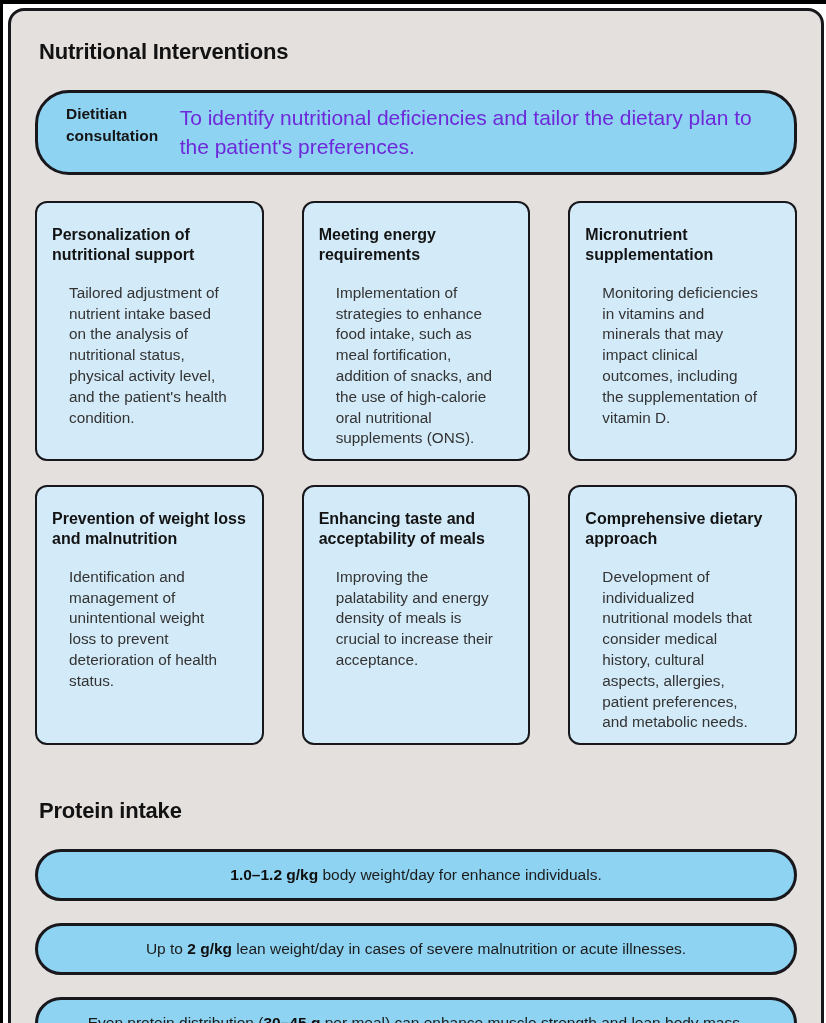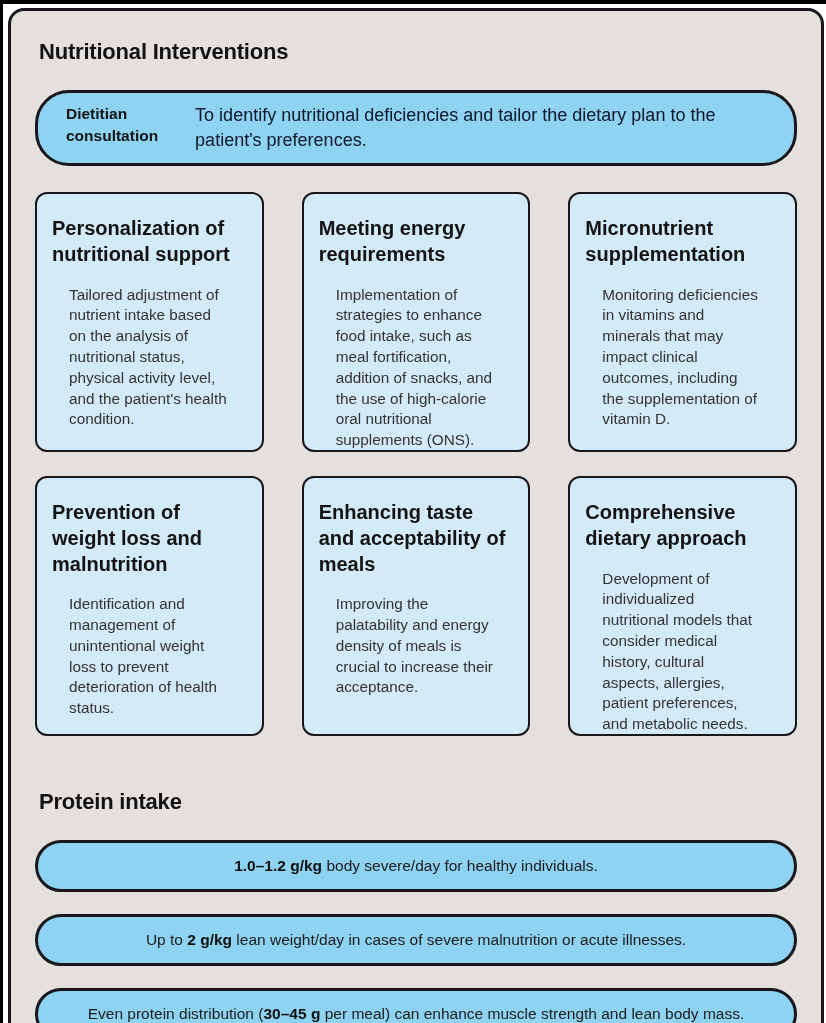--- a/index.html
+++ b/index.html
@@ -44,39 +44,39 @@
     justify-content: center;
     margin-bottom: 26px;
   }
   .banner-title {
     font-size: 15.5px;
     font-weight: 700;
     color: #141414;
     line-height: 1.4;
   }
   .banner-desc {
-    font-size: 18px;
-    color: #0f172a;
+    font-size: 21px;
+    color: #6d28d9;
     line-height: 1.4;
   }
   .card-grid {
     display: grid;
     grid-template-columns: repeat(3, 1fr);
     column-gap: 38px;
     row-gap: 24px;
   }
   .card {
     background: #d3eaf8;
     border: 2px solid #17171c;
     border-radius: 12px;
     height: 260px;
     padding: 22px 15px;
   }
   .card-title {
-    font-size: 20px;
+    font-size: 16px;
     font-weight: 700;
     color: #131313;
     line-height: 1.28;
     margin: 0 0 14px 0;
   }
   .card-body {
     font-size: 15.3px;
     color: #333333;
     line-height: 1.36;
     margin: 17px;
@@ -136,20 +136,20 @@
         <p class="card-body">Improving the palatability and energy density of meals is crucial to increase their acceptance.</p>
       </div>
       <div class="card">
         <p class="card-title">Comprehensive dietary approach</p>
         <p class="card-body">Development of individualized nutritional models that consider medical history, cultural aspects, allergies, patient preferences, and metabolic needs.</p>
       </div>
     </div>
 
     <div class="section-title protein-title">Protein intake</div>
 
-    <div class="pill"><b>1.0–1.2 g/kg</b><span> body severe/day for healthy individuals.</span></div>
+    <div class="pill"><b>1.0–1.2 g/kg</b><span> body weight/day for enhance individuals.</span></div>
 
     <div class="pill"><span>Up to </span><b>2 g/kg</b><span> lean weight/day in cases of severe malnutrition or acute illnesses.</span></div>
 
     <div class="pill"><span>Even protein distribution (</span><b>30–45 g</b><span> per meal) can enhance muscle strength and lean body mass.</span></div>
 
   </div>
 </div>
 
 </body></html>

